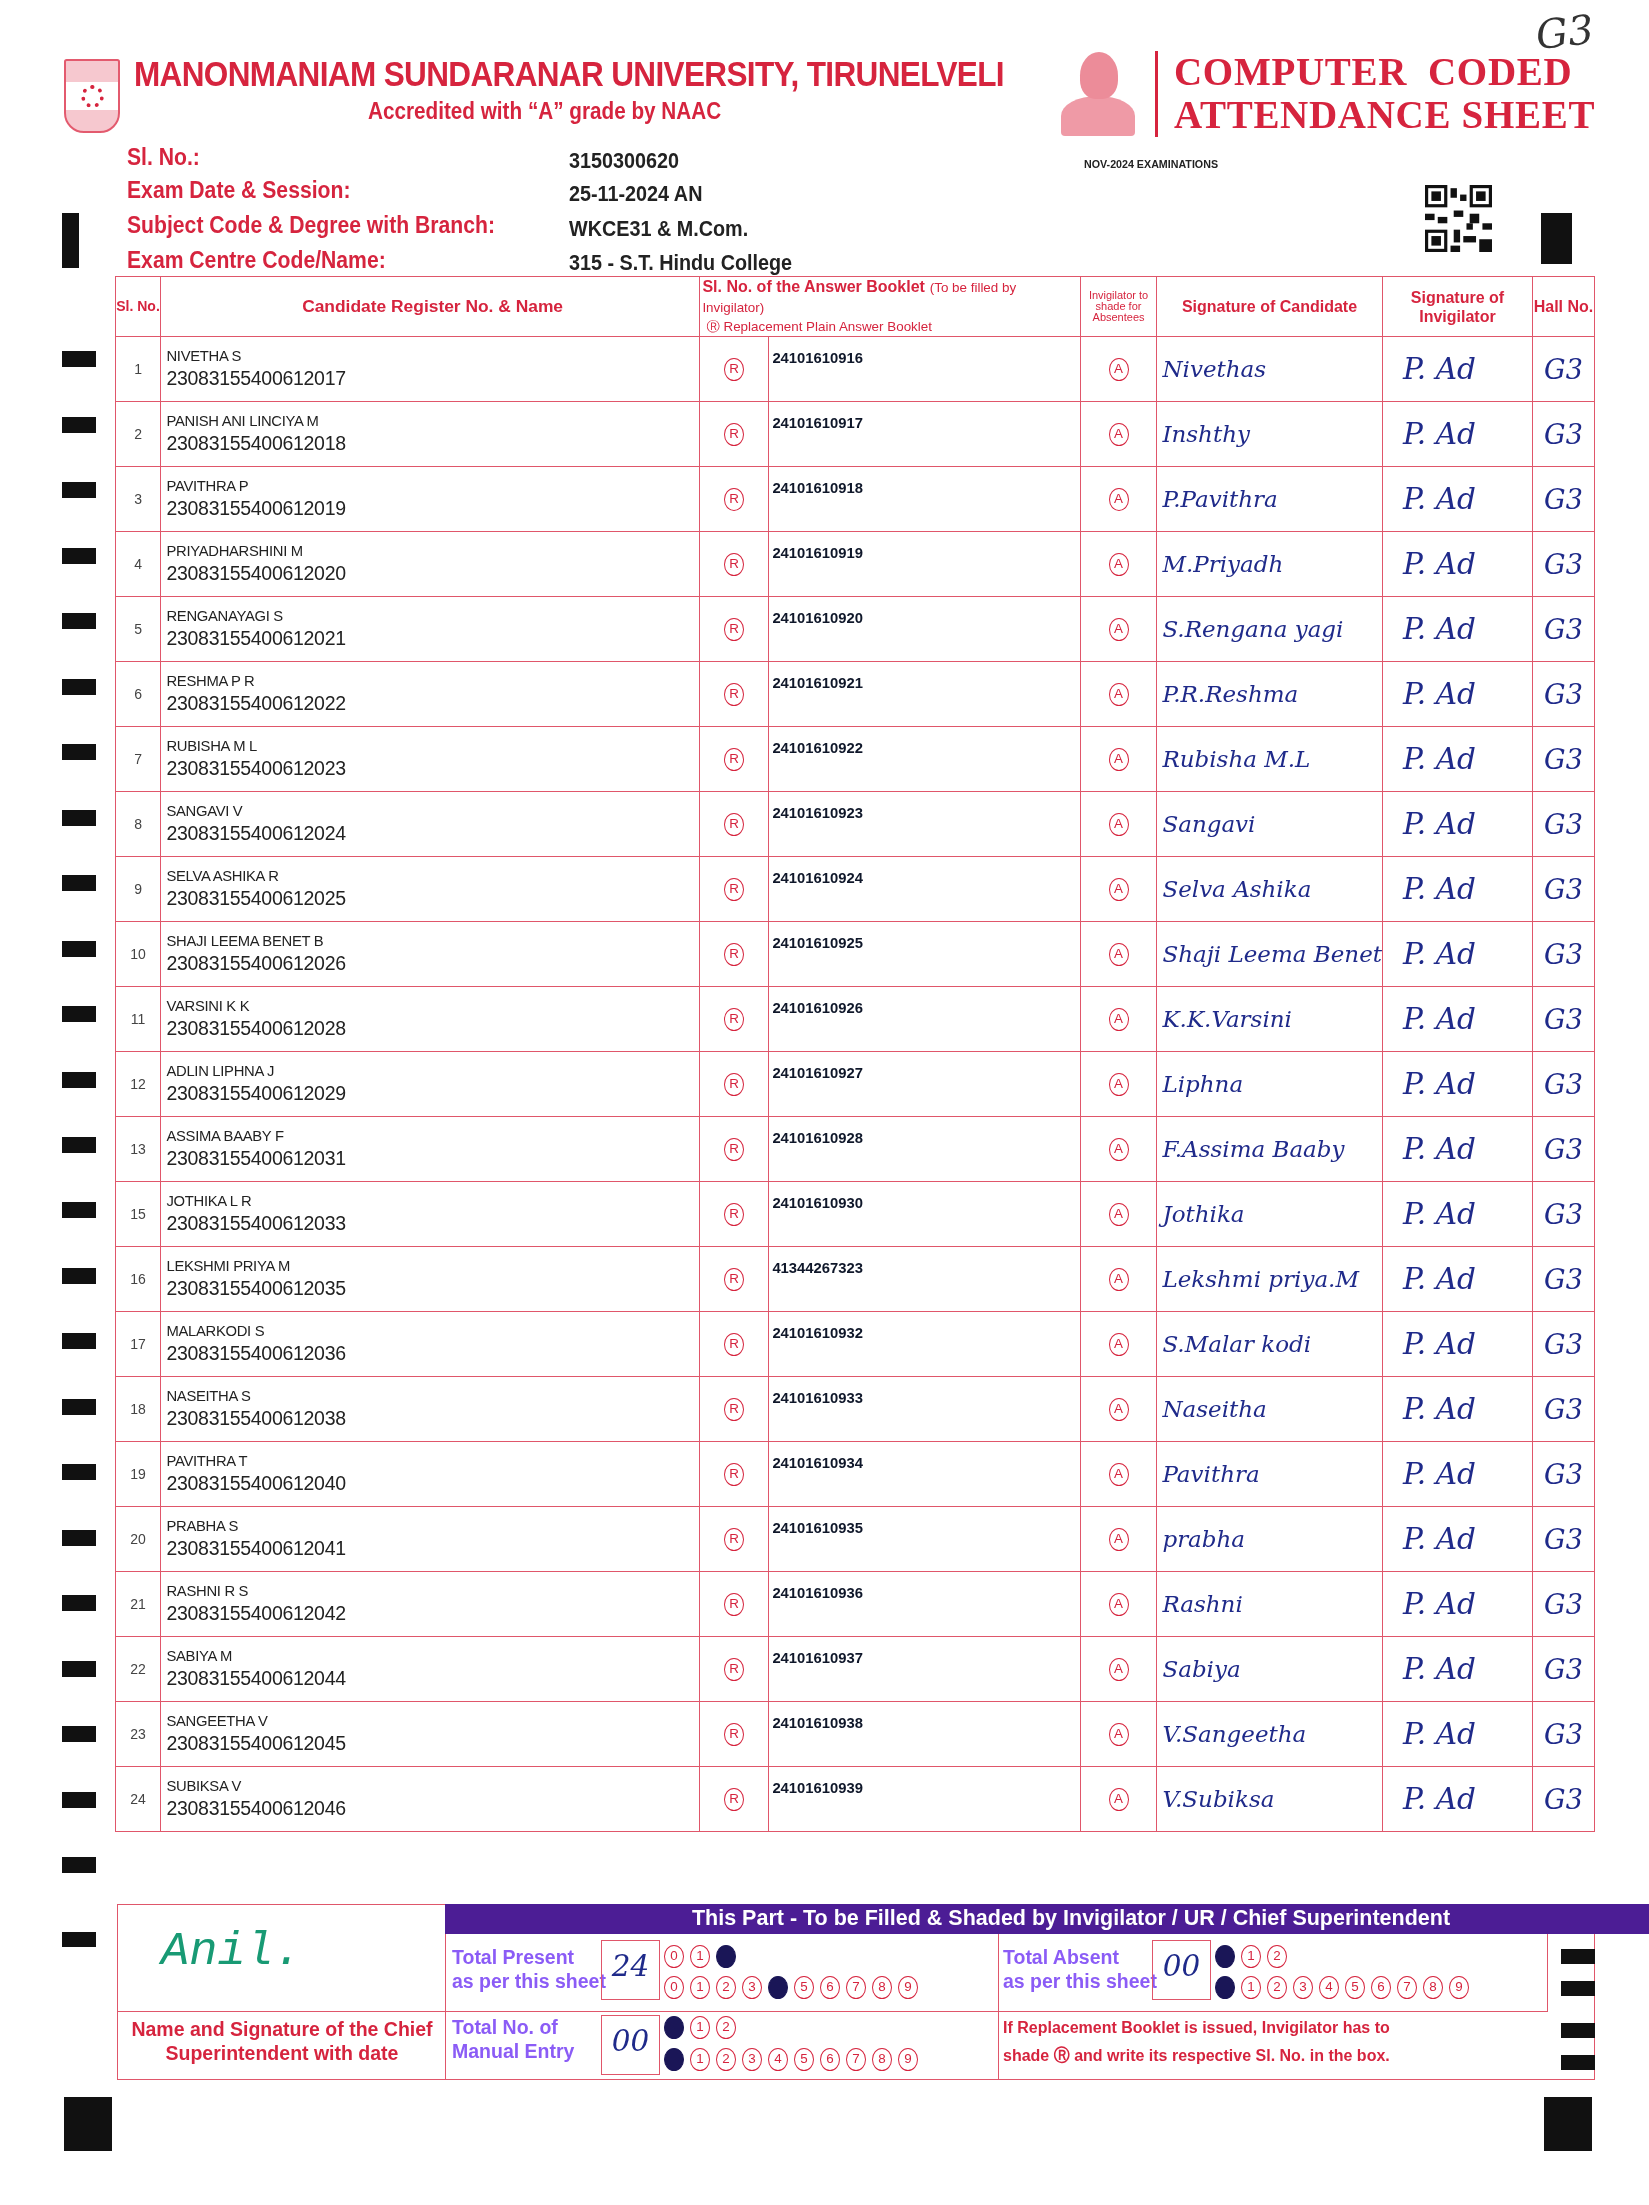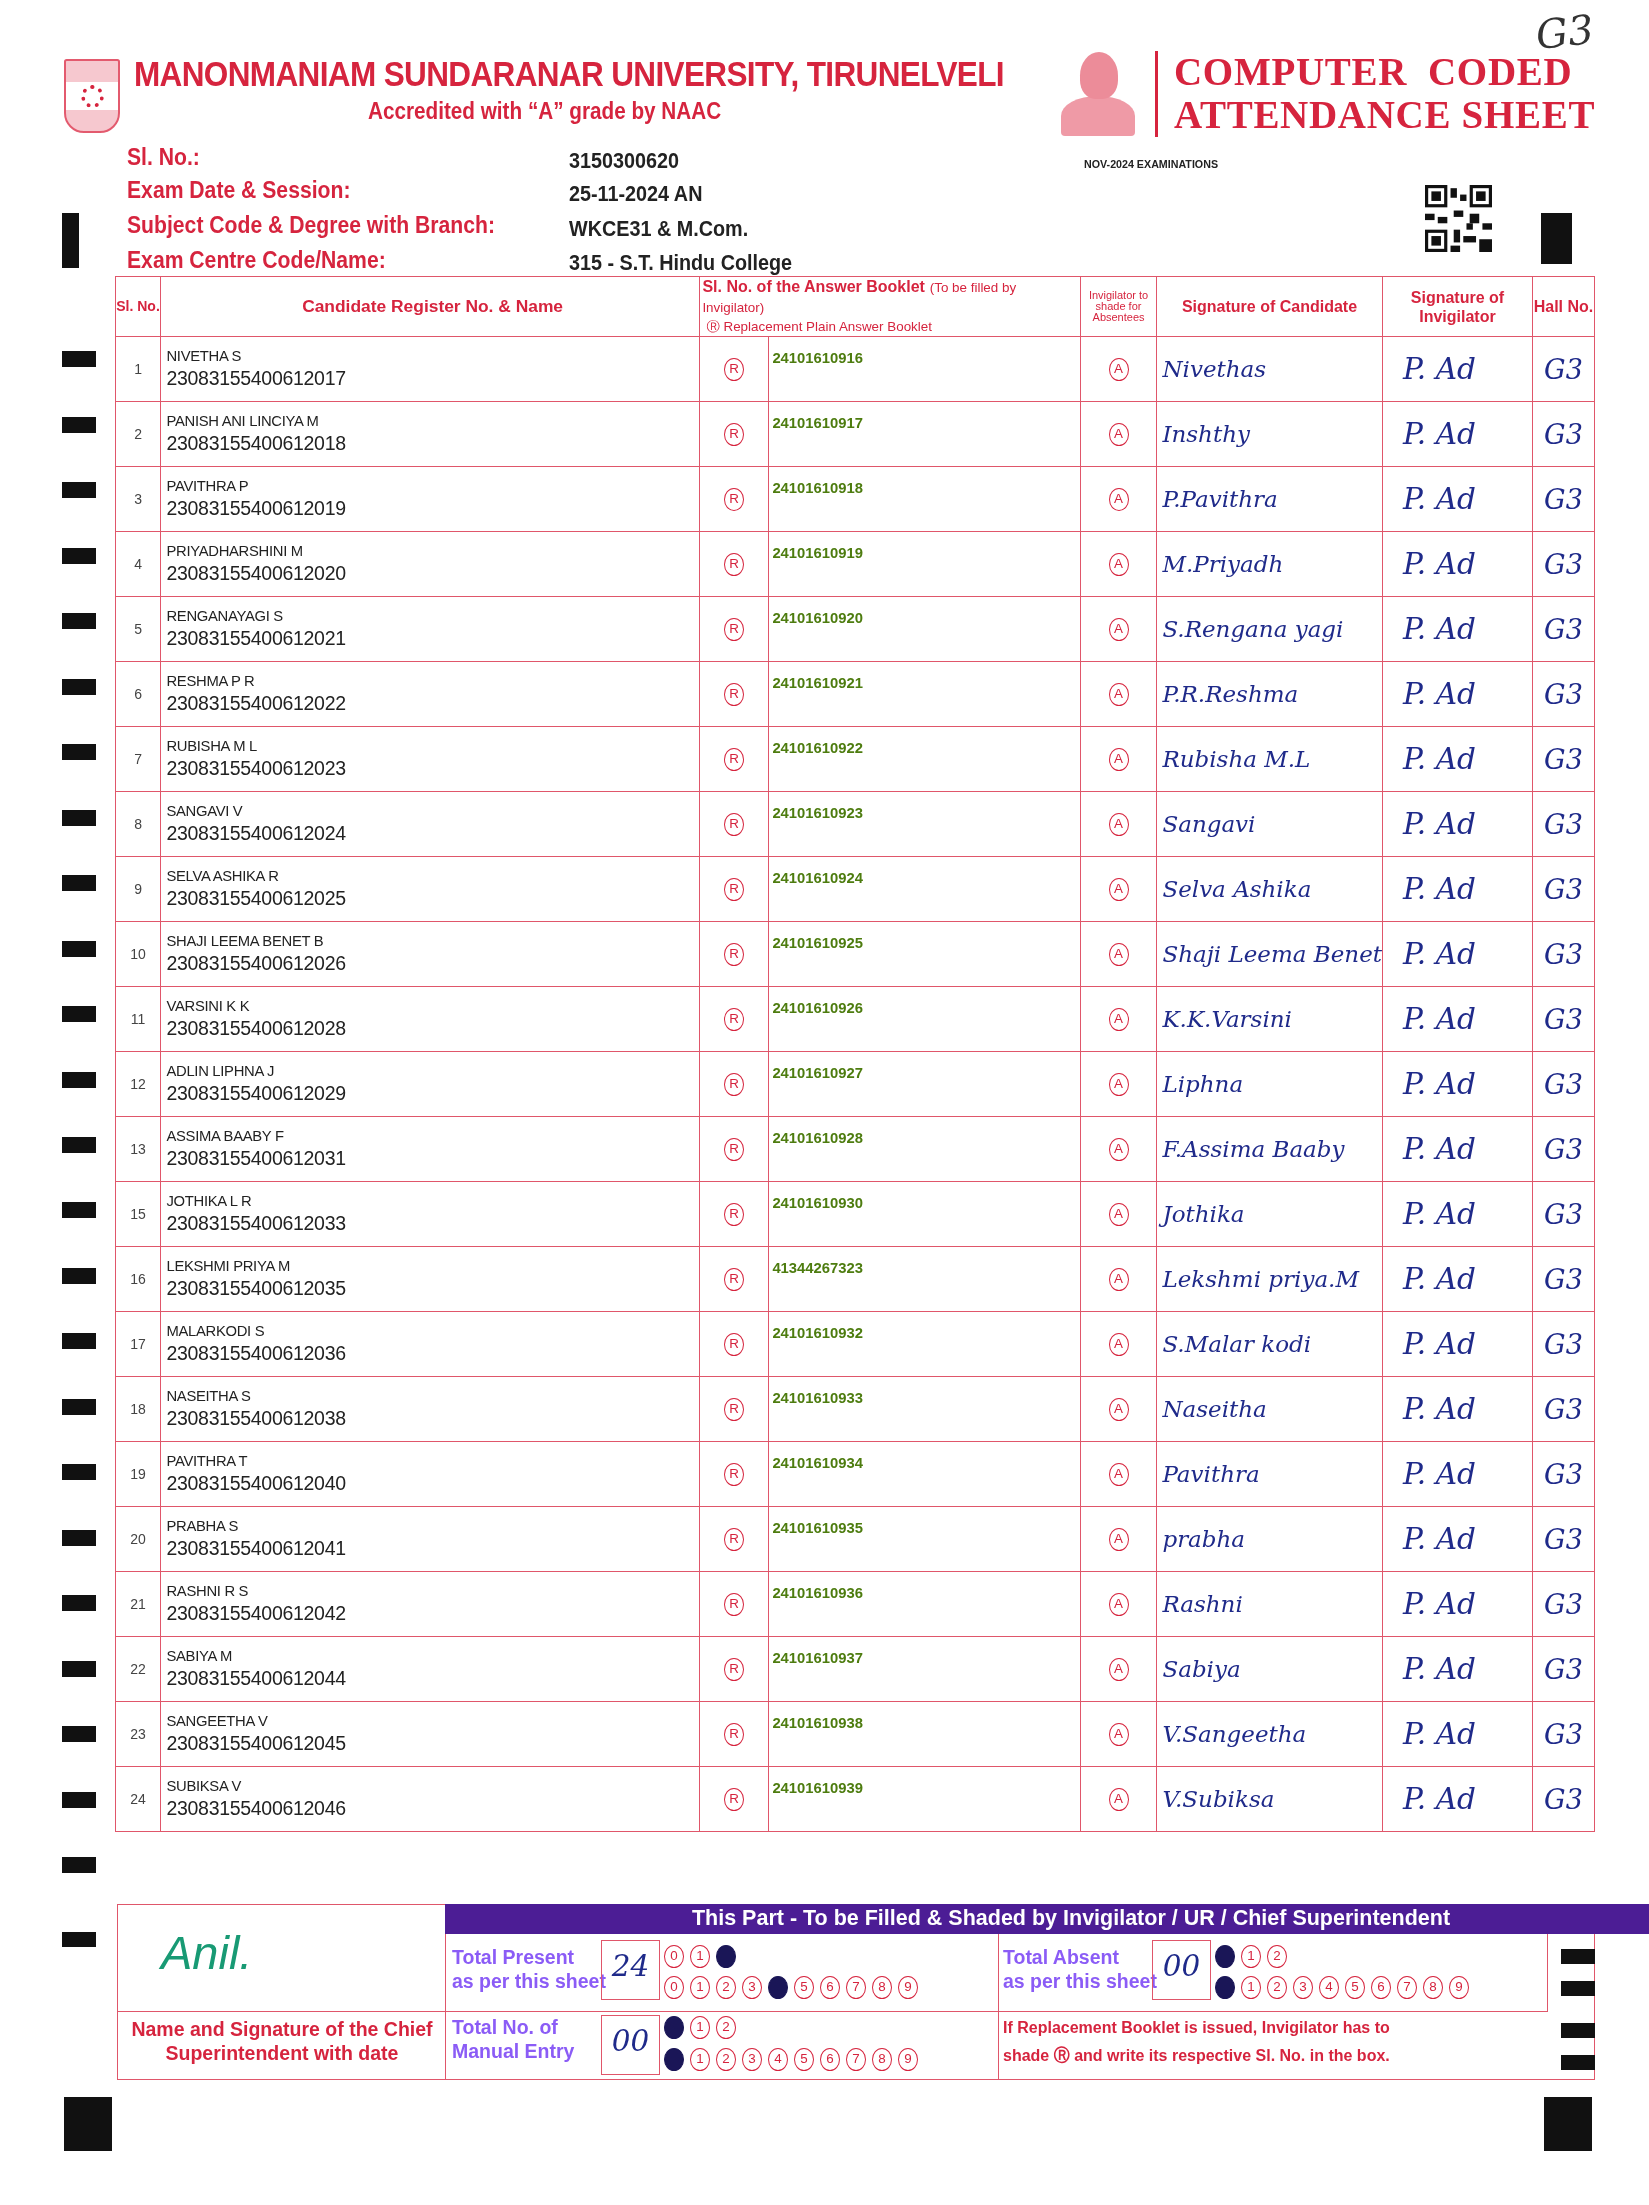--- a/index.html
+++ b/index.html
@@ -30,33 +30,33 @@
   .tbl th, .tbl td { border: 1.3px solid #e0566a; }
   .tbl th { color: #d6243e; font-weight: bold; font-size: 17.4px; line-height: 19px; height: 50px; vertical-align: middle; text-align: center; }
   .tbl th.small { font-size: 11px; line-height: 10.7px; font-weight: normal; }
   .tbl th .sub { display: block; font-weight: normal; font-size: 13.4px; text-align: left; padding-left: 4px; }
   .tbl td { height: 65px; vertical-align: middle; }
   .c-sl { width: 47px; text-align: center; font-size: 14px; color: #444; }
   .c-name { width: 570px; padding-left: 5.4px; }
   .c-name .nm { font-size: 14.8px; color: #222; letter-spacing: -0.3px; }
   .c-name .reg { font-size: 19.5px; color: #222; letter-spacing: -0.3px; margin-top: 2.7px; }
   .c-r { width: 74px; text-align: center; }
-  .c-bk { width: 331px; padding-left: 3px; font-size: 14.8px; font-weight: bold; color: #4d7c0f; vertical-align: top !important; padding-top: 13.4px; margin-top: 12px; }
+  .c-bk { width: 331px; padding-left: 3px; font-size: 14.8px; font-weight: bold; color: #0f172a; vertical-align: top !important; padding-top: 13.4px; margin-top: 12px; }
   .c-ab { width: 78px; text-align: center; }
   .c-sig { width: 154px; font-family: "DejaVu Serif", serif; font-style: italic; font-size: 23px; color: #1f2a8a; padding-left: 5.4px; white-space: nowrap; overflow: hidden; }
   .c-inv { width: 154px; font-family: "DejaVu Serif", serif; font-style: italic; font-size: 29.5px; color: #1f2a8a; padding-left: 20px; white-space: nowrap; }
   .c-hall { width: 64px; font-family: "DejaVu Serif", serif; font-style: italic; font-size: 27px; color: #1f2a8a; text-align: center; }
   .bub { display: inline-block; width: 20px; height: 23px; border: 1.3px solid #d6243e; border-radius: 50%; color: #d6243e; font-size: 13.4px; line-height: 20px; text-align: center; }
 
   .rowmark { left: 62px; width: 34px; height: 16px; background: #111; }
 
   
   .foot { left: 117px; top: 1904px; width: 1478px; height: 176px; border: 1.3px solid #e0566a; }
   .foot-banner { left: 445px; top: 1904px; width: 1252px; height: 29.5px; background: #4c1d95; color: #fff; font-weight: bold; font-size: 21.5px; line-height: 29.5px; text-align: center; }
-  .chief-sig { left: 161px; top: 1925px; font-family: Liberation Sans, sans-serif; font-style: italic; font-size: 47px; color: #189a74; }
+  .chief-sig { left: 161px; top: 1925px; font-family: Liberation Mono, monospace; font-style: italic; font-size: 47px; color: #189a74; }
   .chief-label { left: 121px; top: 2017px; width: 322px; text-align: center; color: #d6243e; font-weight: bold; font-size: 19.5px; line-height: 24px; }
   .fl-label { font-weight: bold; font-size: 19.5px; line-height: 24px; color: #8b5cf6; }
   .box { border: 1.3px solid #e0566a; font-family: "DejaVu Serif", serif; font-style: italic; color: #1f2a8a; font-size: 29.5px; text-align: center; line-height: 50px; }
   .brow { display: flex; gap: 6px; }
   .b { width: 20px; height: 23px; border: 1.3px solid #d6243e; border-radius: 50%; color: #d6243e; font-size: 13.4px; line-height: 20px; text-align: center; }
   .b.filled { background: #1a1657; border-color: #1a1657; color: transparent; }
   .note { left: 1003px; top: 2013px; font-weight: bold; font-size: 17.4px; line-height: 28px; color: #d6243e; transform: scaleX(0.92); transform-origin: left; }
   .smark { width: 34px; height: 14.8px; background: #111; }
 </style>
 </head>

